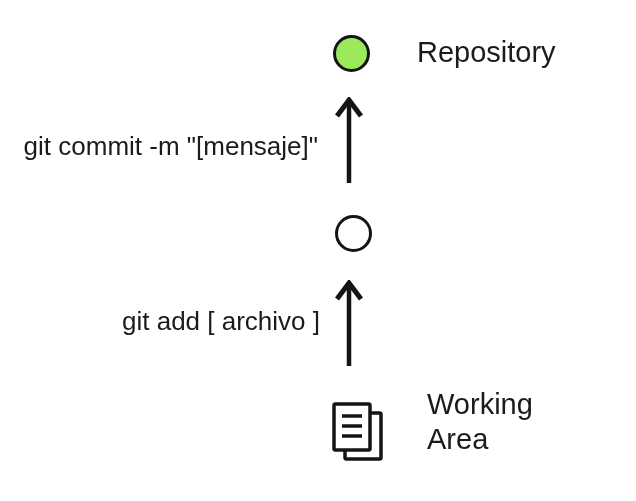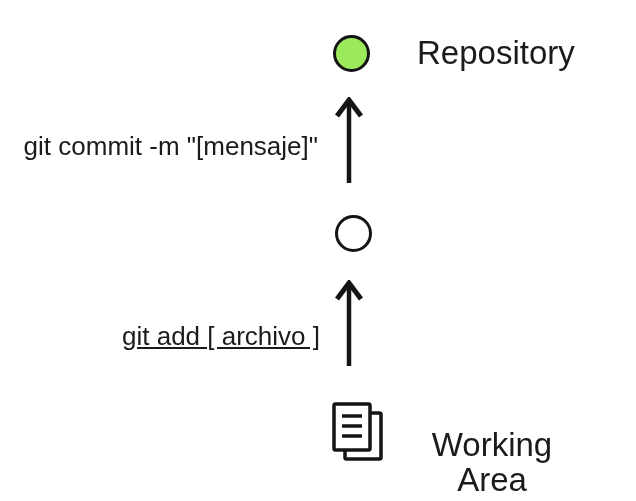--- a/index.html
+++ b/index.html
@@ -29,35 +29,35 @@
     top: 35px;
     background: var(--repository-fill, #9DE95C);
   }
   .staging-circle {
     left: 335px;
     top: 215px;
     background: var(--staging-fill, #ffffff);
   }
   .node-label {
     position: absolute;
-    font-size: 33px;
+    font-size: 29px;
     line-height: 35px;
     white-space: pre-line;
   }
   .repository-label { left: 417px; top: 35px; }
   .staging-label    { left: 419px; top: 208px; width: 130px; text-align: center; }
-  .working-label    { left: 427px; top: 387px; width: 130px; text-align: center; margin-top: 40px; }
+  .working-label    { left: 427px; top: 387px; width: 130px; text-align: left; }
   .edge-label {
     position: absolute;
     font-size: 26px;
     line-height: 32px;
     white-space: pre;
   }
   .commit-label { right: 318px; top: 130px; }
-  .add-label    { right: 316px; top: 320px; text-decoration: underline; }
+  .add-label    { right: 316px; top: 305px; }
   .arrow { position: absolute; }
   .arrow-commit { left: 334px; top: 97px; }
   .arrow-add    { left: 334px; top: 280px; }
   .arrow .head {
     fill: none;
     stroke: var(--diagram-stroke, #141414);
     stroke-width: 5;
     stroke-linejoin: miter;
   }
   .arrow .shaft {

